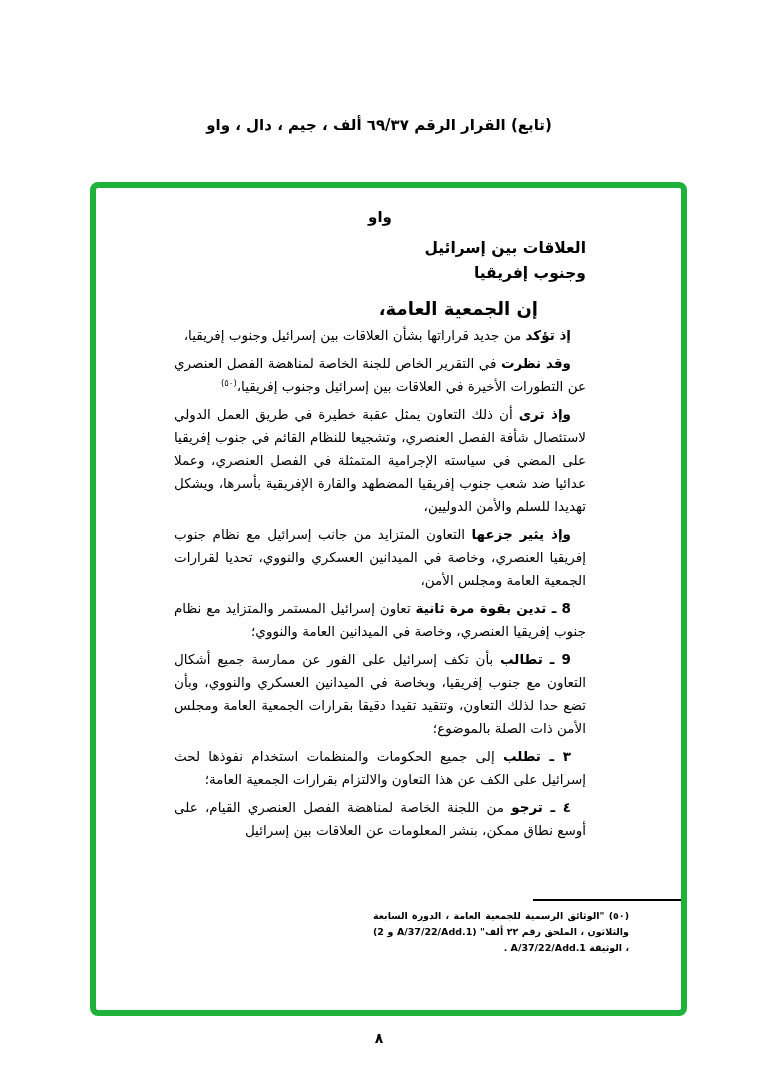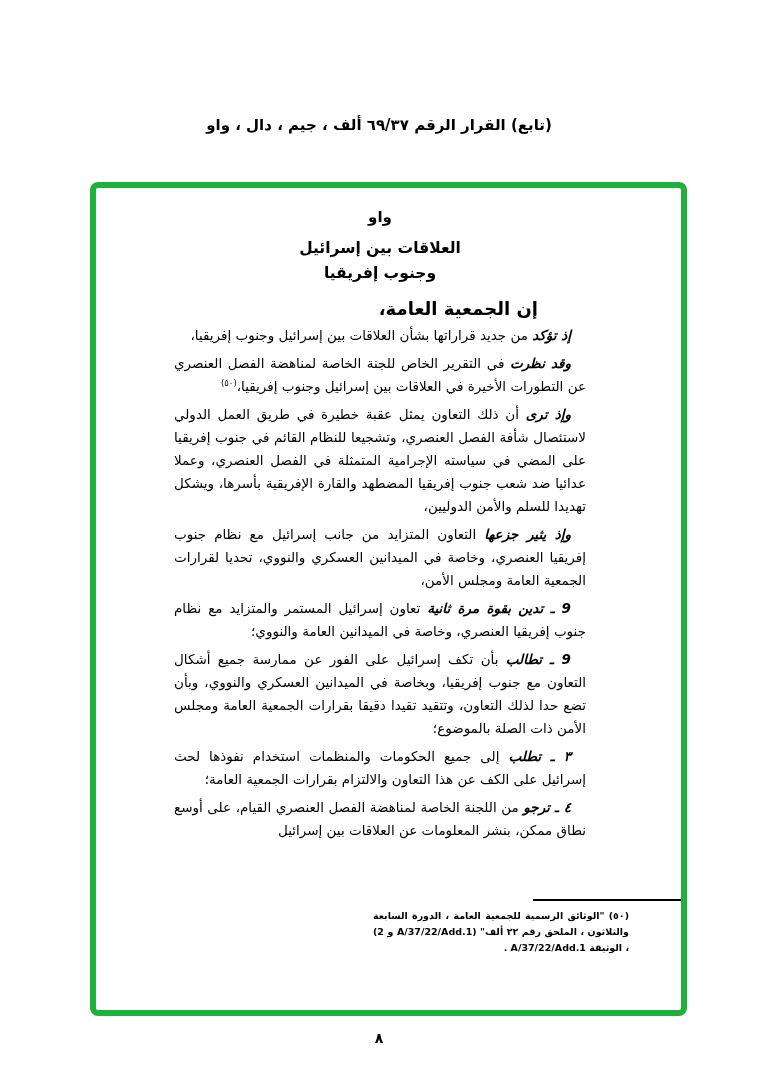--- a/index.html
+++ b/index.html
@@ -44,34 +44,34 @@
     padding: 12px 0 54px 0;
     overflow: hidden;
   }
   .main-text { padding: 0 95px 0 78px; }
 
   .sec-letter {
     text-align: center; font-weight: bold;
     font-size: 15px; margin: 8px 0 10px 0;
   }
   .doc-title {
-    text-align: center; font-weight: bold;
+    text-align: right; font-weight: bold;
     font-size: 15.5px; line-height: 25px;
   }
   .opening {
     font-weight: bold; text-align: right;
     font-size: 18px; margin: 12px 0 2px 0;
     padding-right: 48px;
   }
   .para {
     font-size: 13.5px; line-height: 23px;
     text-align: justify; margin: 5px 0;
     text-indent: 15px;
   }
-  .para .lead { font-weight: bold; font-style: italic; }
+  .para .lead { font-weight: bold; }
   .para sup.ref { font-size: 8.5px; line-height: 0; }
 
   
   .footnote { margin-top: auto; direction: rtl; }
   .fn-rule {
     height: 2px; width: 148px; background: #000;
     margin: 0 0 0 auto; 
   }
   .fn-text {
     width: 256px;
@@ -108,21 +108,21 @@
         <p class="opening">إن الجمعية العامة،</p>
 
         <p class="para"><span class="lead">إذ تؤكد</span><span> من جديد قراراتها بشأن العلاقات بين إسرائيل وجنوب إفريقيا،</span></p>
 
         <p class="para"><span class="lead">وقد نظرت</span><span> في التقرير الخاص للجنة الخاصة لمناهضة الفصل العنصري عن التطورات الأخيرة في العلاقات بين إسرائيل وجنوب إفريقيا،</span><sup class="ref">(٥٠)</sup></p>
 
         <p class="para"><span class="lead">وإذ ترى</span><span> أن ذلك التعاون يمثل عقبة خطيرة في طريق العمل الدولي لاستئصال شأفة الفصل العنصري، وتشجيعا للنظام القائم في جنوب إفريقيا على المضي في سياسته الإجرامية المتمثلة في الفصل العنصري، وعملا عدائيا ضد شعب جنوب إفريقيا المضطهد والقارة الإفريقية بأسرها، ويشكل تهديدا للسلم والأمن الدوليين،</span></p>
 
         <p class="para"><span class="lead">وإذ يثير جزعها</span><span> التعاون المتزايد من جانب إسرائيل مع نظام جنوب إفريقيا العنصري، وخاصة في الميدانين العسكري والنووي، تحديا لقرارات الجمعية العامة ومجلس الأمن،</span></p>
 
-        <p class="para"><span class="lead">9 ـ تدين بقوة مرة ثانية</span><span> تعاون إسرائيل المستمر والمتزايد مع نظام جنوب إفريقيا العنصري، وخاصة في الميدانين العامة والنووي؛</span></p>
+        <p class="para"><span class="lead">8 ـ تدين بقوة مرة ثانية</span><span> تعاون إسرائيل المستمر والمتزايد مع نظام جنوب إفريقيا العنصري، وخاصة في الميدانين العامة والنووي؛</span></p>
 
         <p class="para"><span class="lead">9 ـ تطالب</span><span> بأن تكف إسرائيل على الفور عن ممارسة جميع أشكال التعاون مع جنوب إفريقيا، وبخاصة في الميدانين العسكري والنووي، وبأن تضع حدا لذلك التعاون، وتتقيد تقيدا دقيقا بقرارات الجمعية العامة ومجلس الأمن ذات الصلة بالموضوع؛</span></p>
 
         <p class="para"><span class="lead">٣ ـ تطلب</span><span> إلى جميع الحكومات والمنظمات استخدام نفوذها لحث إسرائيل على الكف عن هذا التعاون والالتزام بقرارات الجمعية العامة؛</span></p>
 
         <p class="para"><span class="lead">٤ ـ ترجو</span><span> من اللجنة الخاصة لمناهضة الفصل العنصري القيام، على أوسع نطاق ممكن، بنشر المعلومات عن العلاقات بين إسرائيل</span></p>
       </div>
 
       <div class="footnote">
         <div class="fn-rule"></div>

